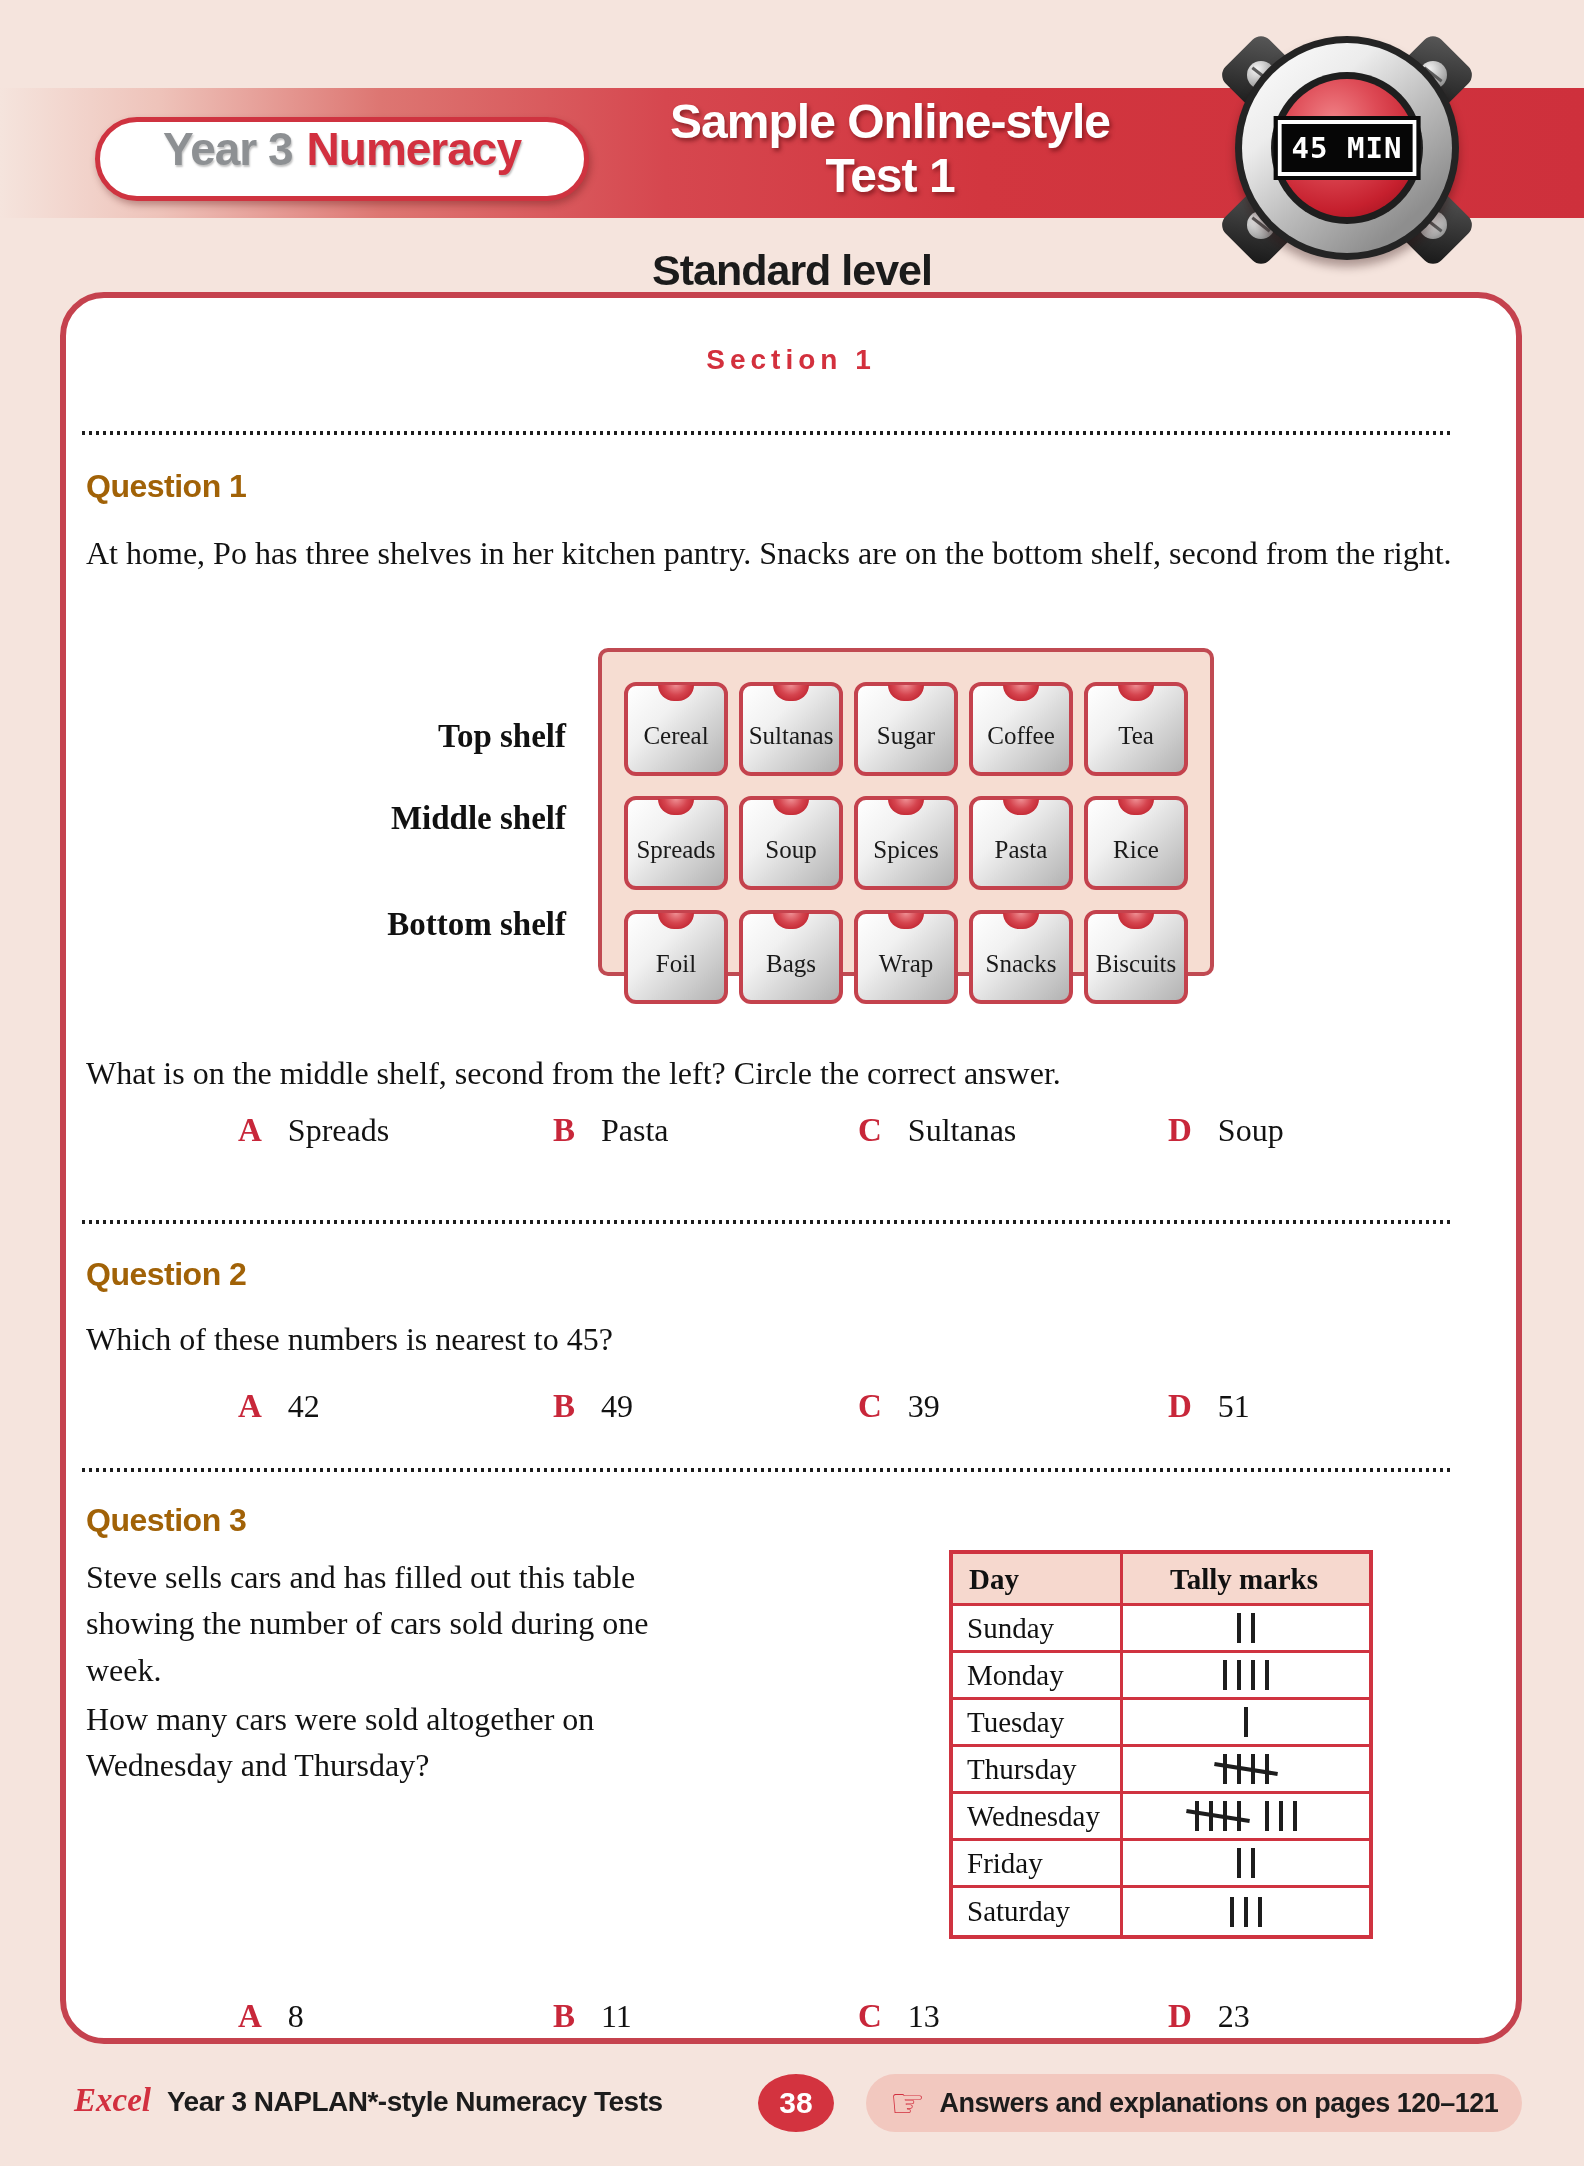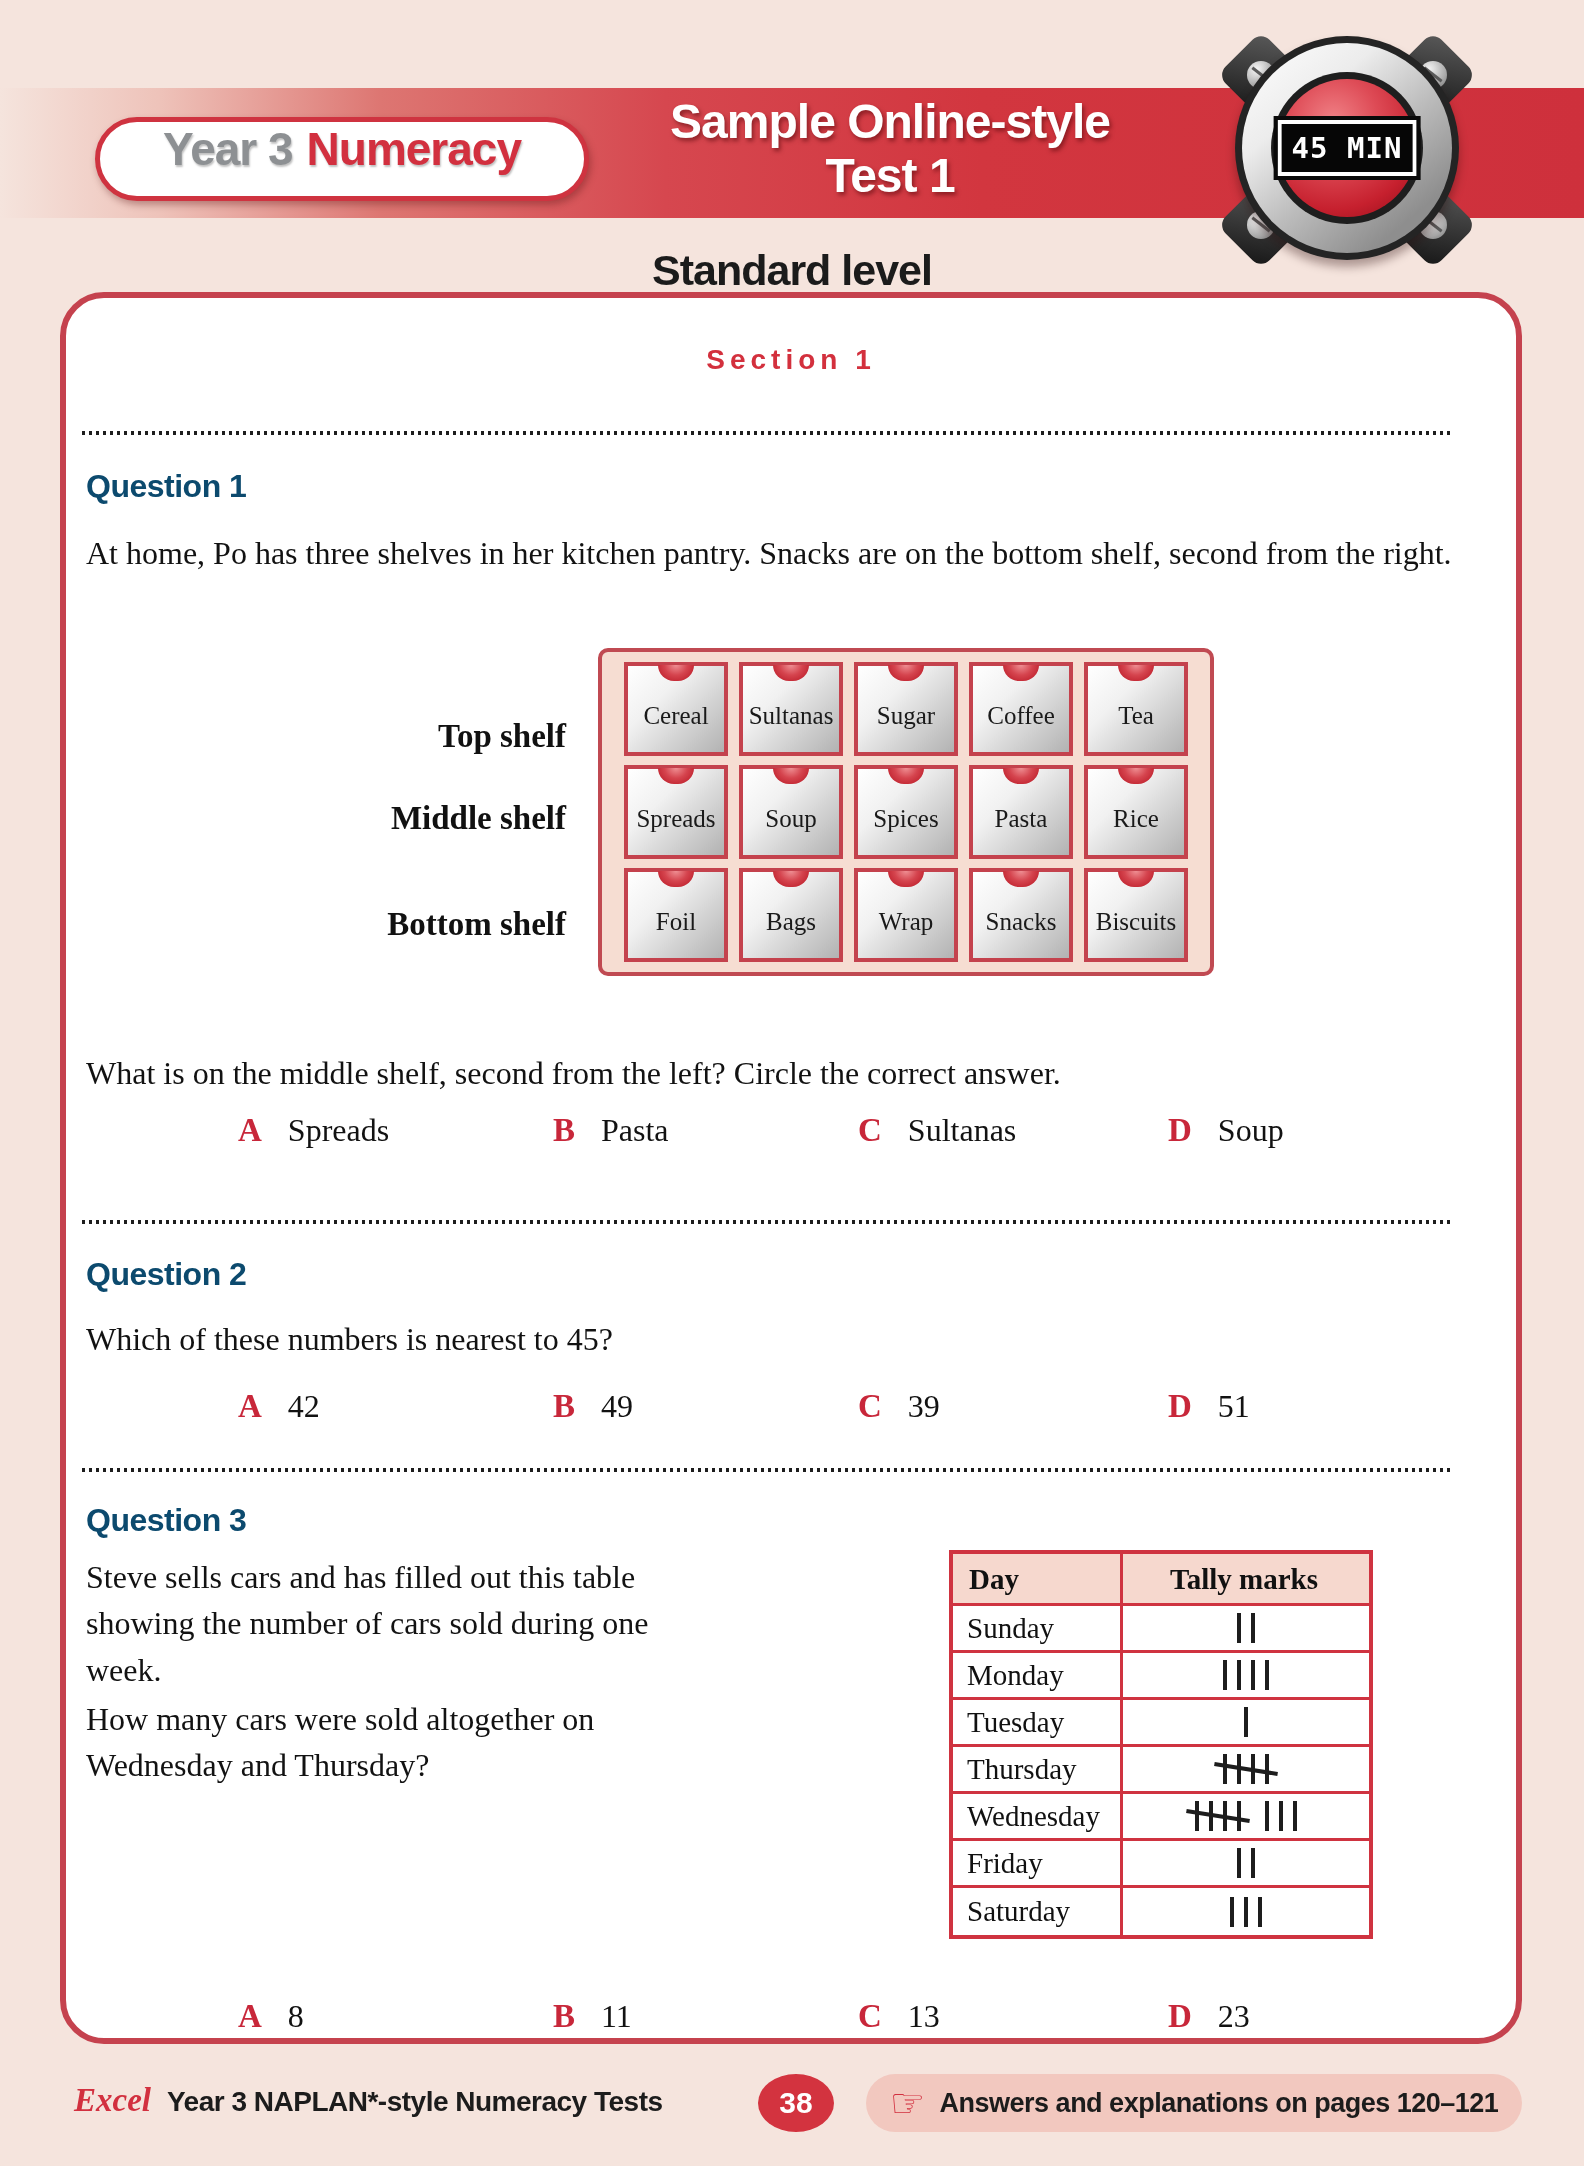--- a/index.html
+++ b/index.html
@@ -89,39 +89,39 @@
   }
   .section-label {
     position:absolute; left:0; top:46px; width:100%;
     text-align:center; color:#d3303d; font-weight:bold; font-size:28px; letter-spacing:5px;
   }
   .dotsep {
     position:absolute; left:16px; width:1368px; height:4px;
     background-image:repeating-linear-gradient(to right,#1d1d1d 0 3px, transparent 3px 7px);
   }
   .q-heading {
-    position:absolute; left:20px; font-size:32px; font-weight:bold; color:#0c4a6e;
+    position:absolute; left:20px; font-size:32px; font-weight:bold; color:#a16207;
     letter-spacing:-0.5px;
   }
   .serif { font-family:"Liberation Serif", serif; color:#121212; }
   .q-text { position:absolute; left:20px; font-size:32px; line-height:1.45; }
 
   
   .pantry { position:absolute; left:20px; top:350px; width:1190px; display:flex; flex-direction:column; }
   .pantry-panel {
     position:absolute; left:512px; top:0; width:616px; height:328px;
     background:#f6ddd2; border:4px solid #c04a52; border-radius:10px;
     display:flex; flex-direction:column; justify-content:space-between; padding:10px 22px;
   }
   .pantry-row { display:flex; justify-content:space-between; }
   .jar {
     position:relative; width:104px; height:94px;
-    border:4px solid #c4424d; border-radius:0;
+    border:4px solid #c4424d; border-radius:12px;
     background:linear-gradient(135deg,#ffffff 0%,#f1f1f1 35%,#cfcfcf 70%,#b2b2b2 100%);
-    display:flex; align-items:center; justify-content:center;
+    display:flex; align-items:center; justify-content:center;margin-top:20px;
   }
   .jar .knob {
     position:absolute; top:-1px; left:50%; transform:translateX(-50%);
     width:36px; height:16px; border-radius:0 0 20px 20px;
     background:radial-gradient(ellipse at 50% 0%, #ef9094 0%, #d5444e 45%, #b5121f 100%);
   }
   .jar .jlabel { font-family:"Liberation Serif", serif; font-size:25px; color:#1a1a1a; margin-top:14px; }
   .shelf-label {
     position:absolute; left:0; width:480px; text-align:right;
     font-family:"Liberation Serif", serif; font-weight:bold; font-size:33px; color:#111;

